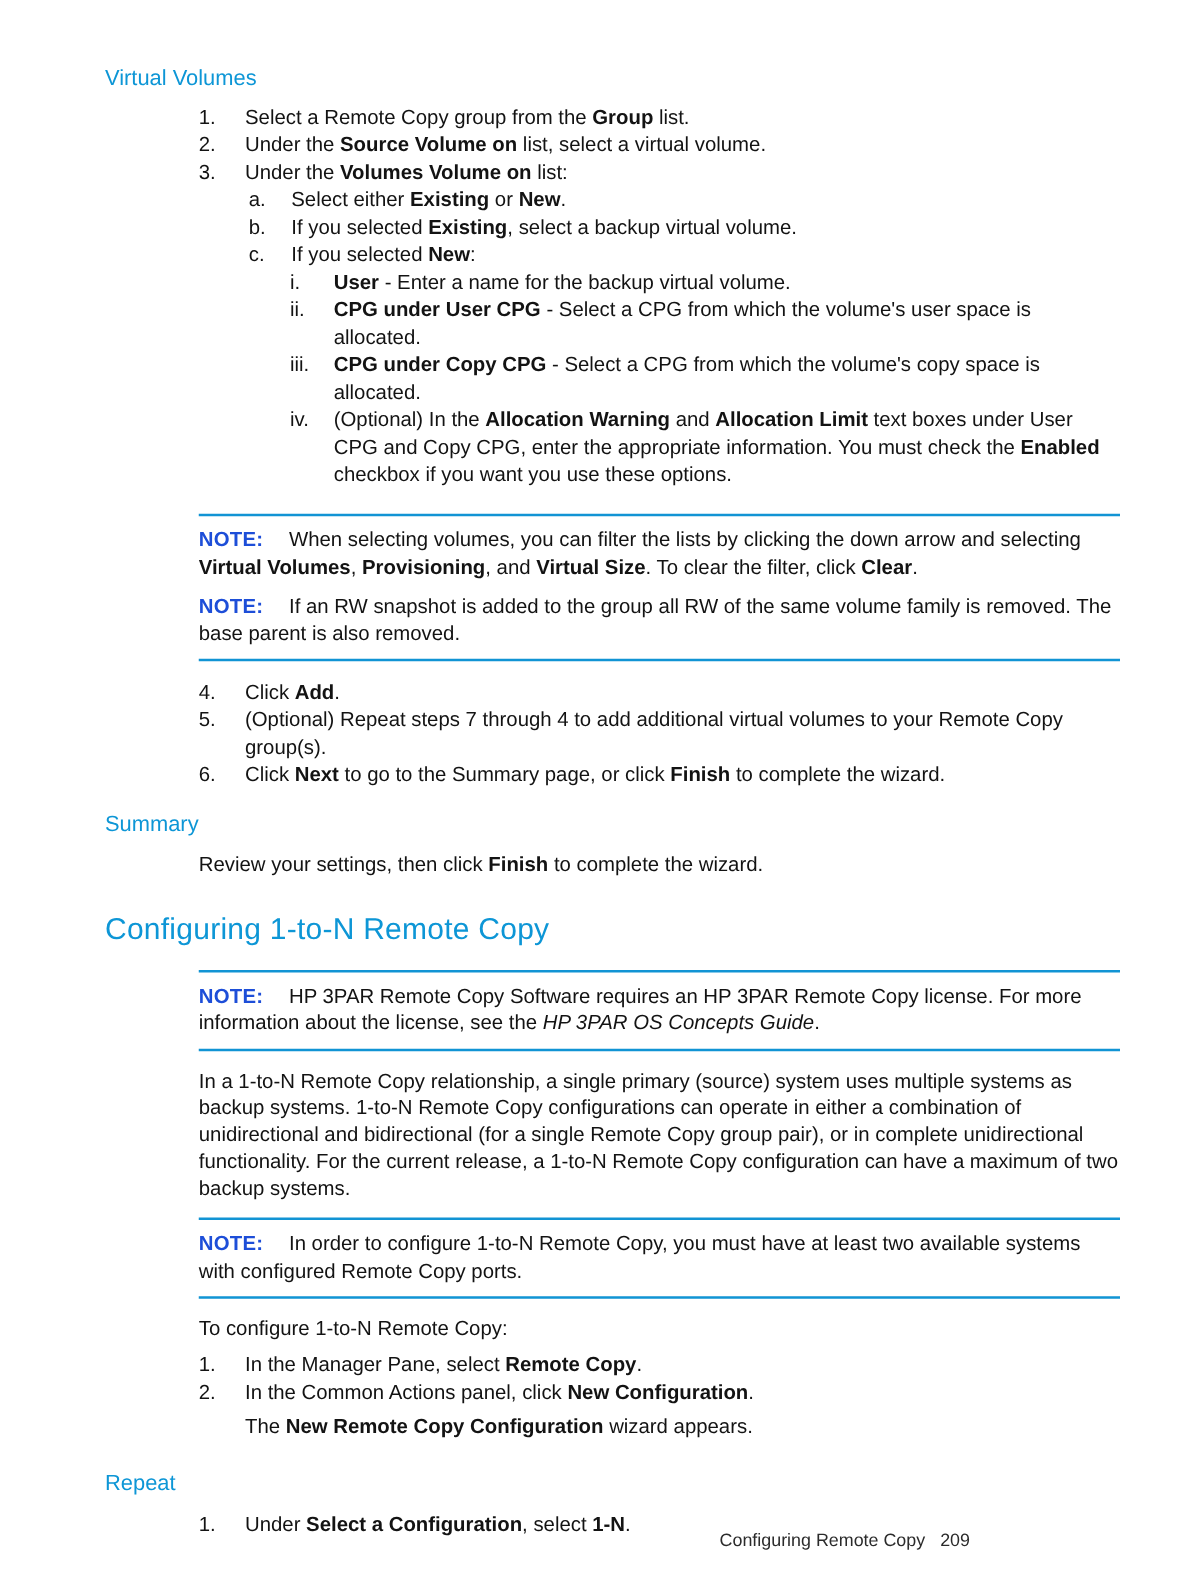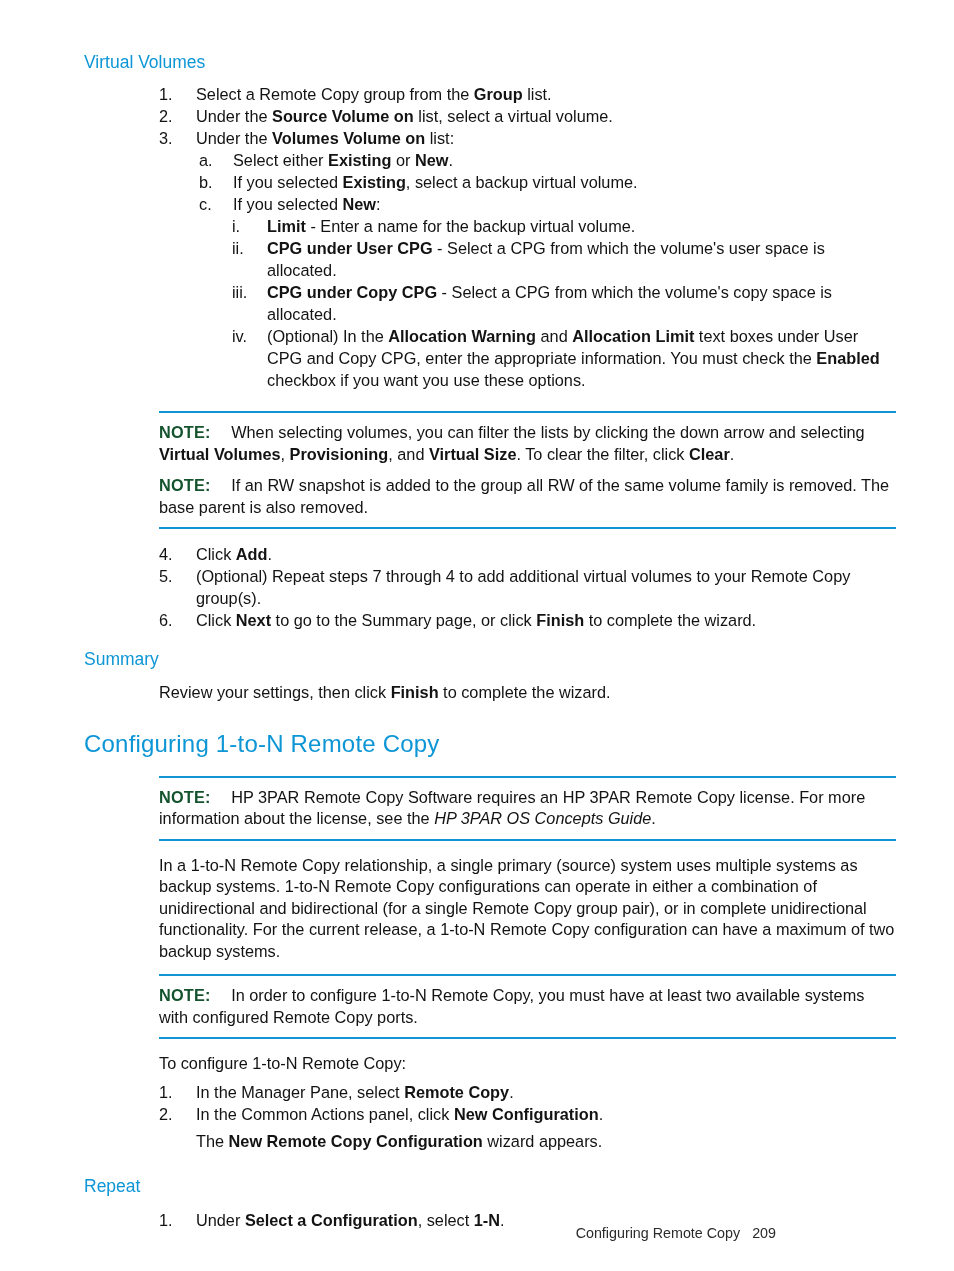--- a/index.html
+++ b/index.html
@@ -48,21 +48,21 @@
   b, .b { font-weight: 700; }
   i, .i { font-style: italic; }
 
   
   .note {
     border-top: 2px solid #1194d4;
     border-bottom: 2px solid #1194d4;
     padding: 9px 0 9px 0;
   }
   .note-label {
-    color: #14532d;
+    color: #1d4ed8;
     font-weight: 700;
     font-size: 16.3px;
     letter-spacing: 0.2px;
   }
   .note-body {
     font-size: 16.3px;
     line-height: 21.5px;
     color: #131313;
   }
   .note-gap { height: 10px; }
@@ -153,21 +153,21 @@
       <span class="marker">b.</span>
       <span class="li-text">If you selected <b>Existing</b>, select a backup virtual volume.</span>
     </div>
     <div class="lvl2 li">
       <span class="marker">c.</span>
       <span class="li-text">If you selected <b>New</b>:</span>
     </div>
 
     <div class="lvl3 li">
       <span class="marker">i.</span>
-      <span class="li-text"><b>Limit</b> - Enter a name for the backup virtual volume.</span>
+      <span class="li-text"><b>User</b> - Enter a name for the backup virtual volume.</span>
     </div>
     <div class="lvl3 li">
       <span class="marker">ii.</span>
       <span class="li-text"><b>CPG under User CPG</b> - Select a CPG from which the volume's user space is allocated.</span>
     </div>
     <div class="lvl3 li">
       <span class="marker">iii.</span>
       <span class="li-text"><b>CPG under Copy CPG</b> - Select a CPG from which the volume's copy space is allocated.</span>
     </div>
     <div class="lvl3 li">

